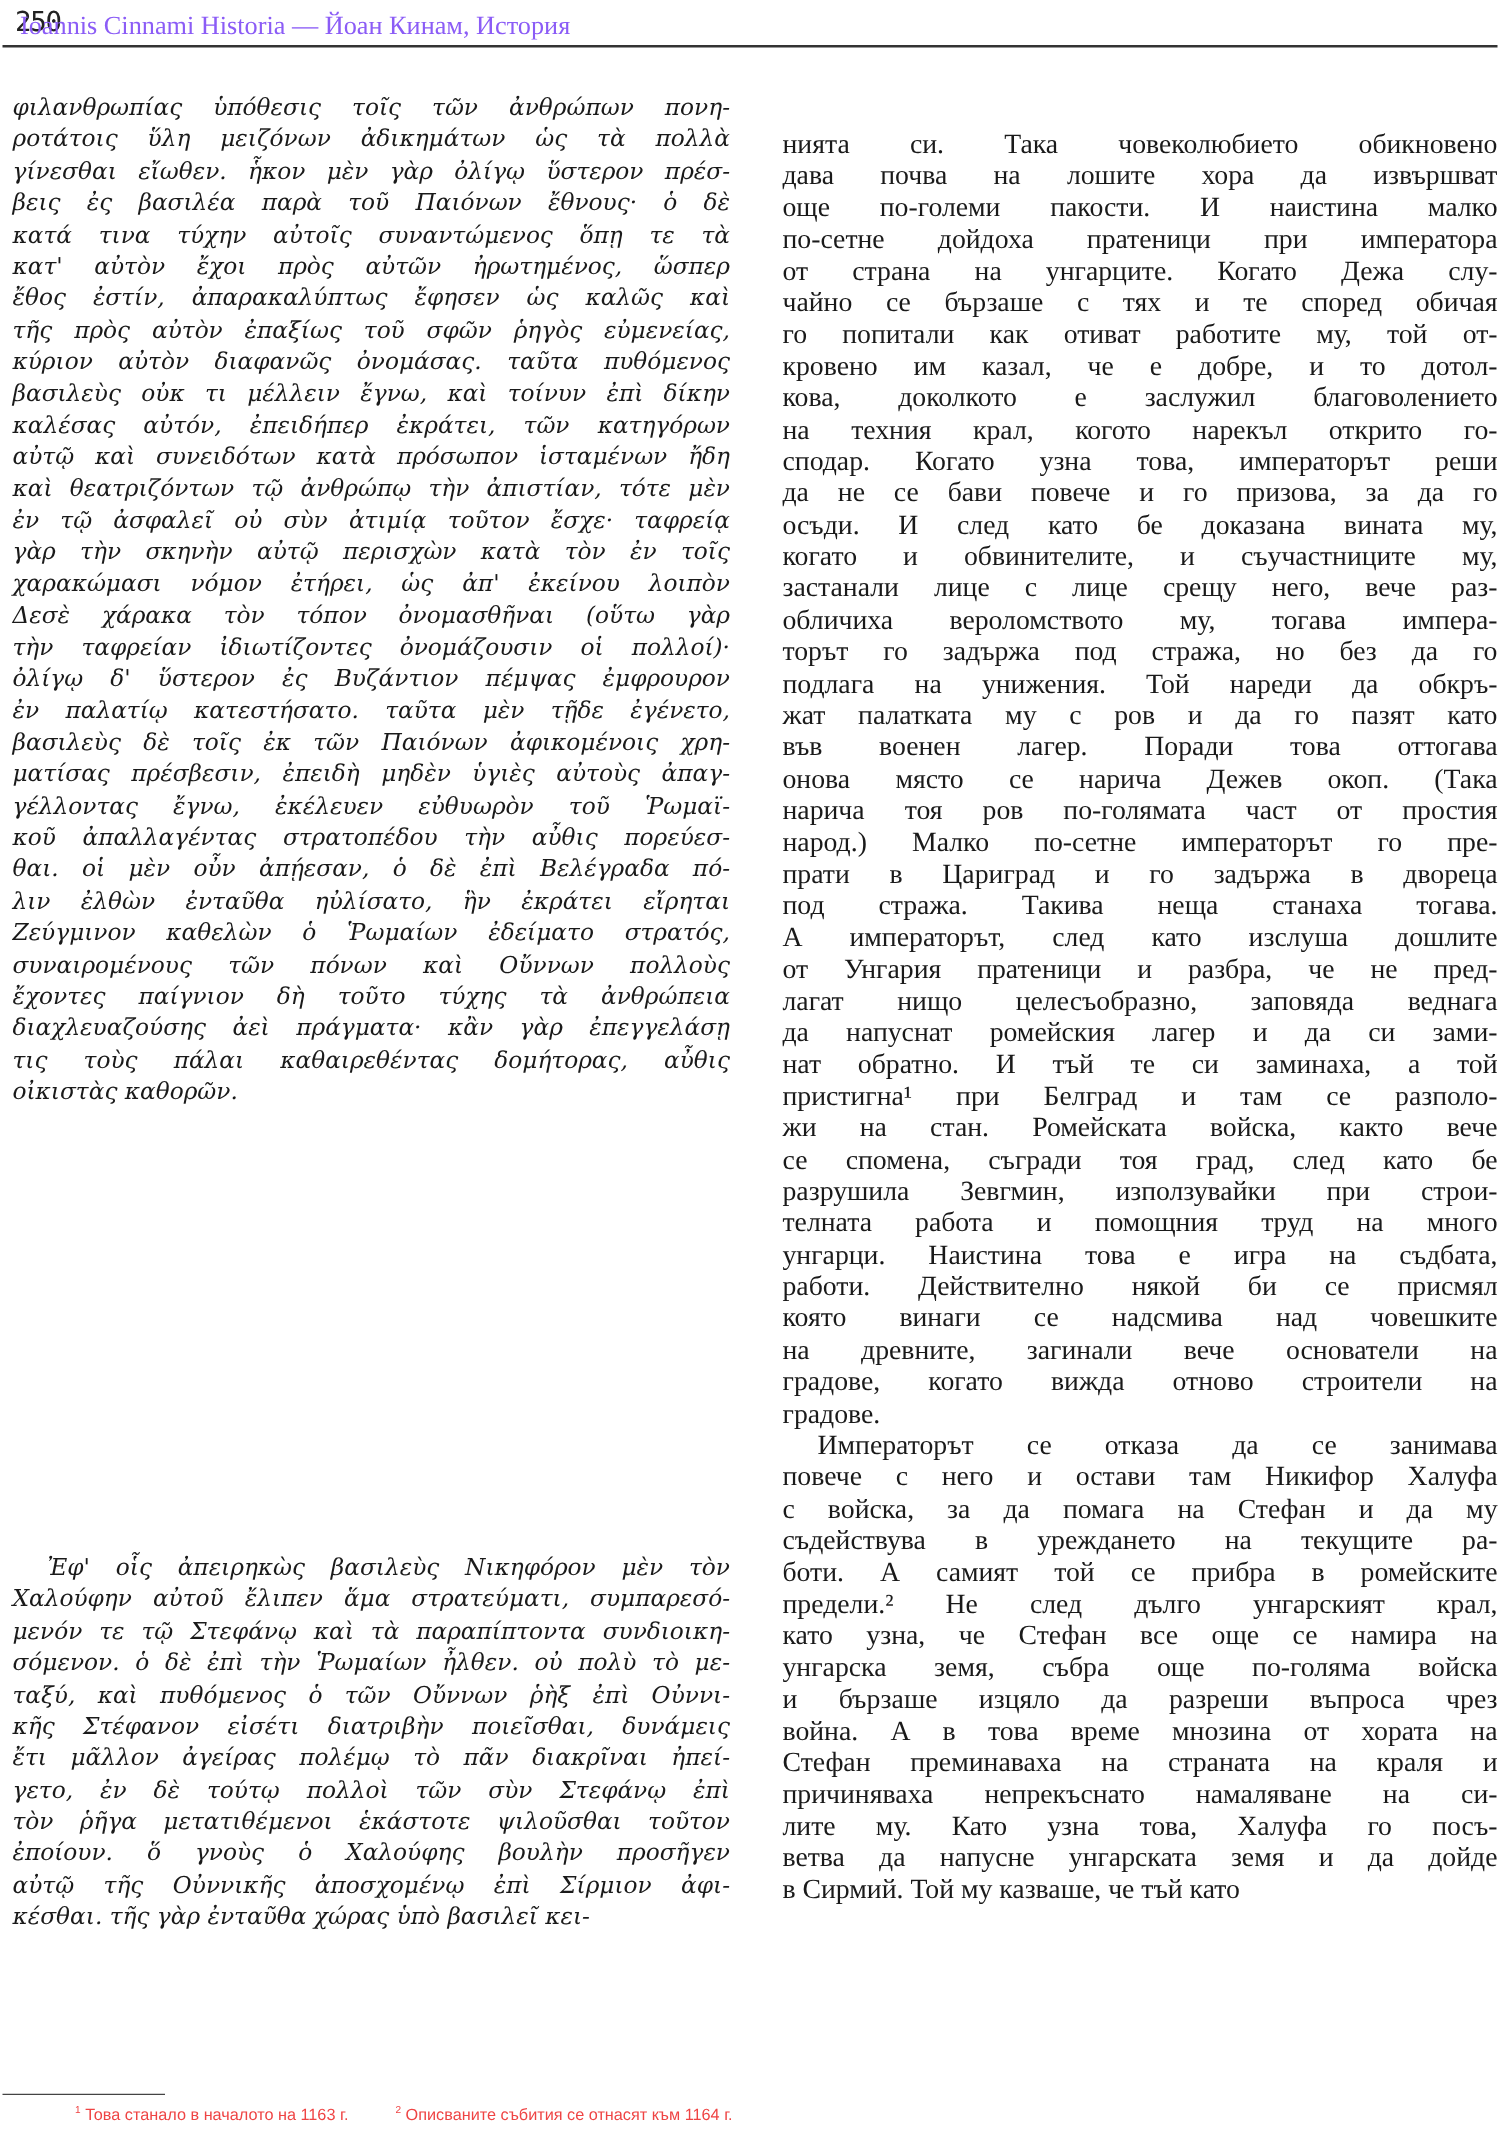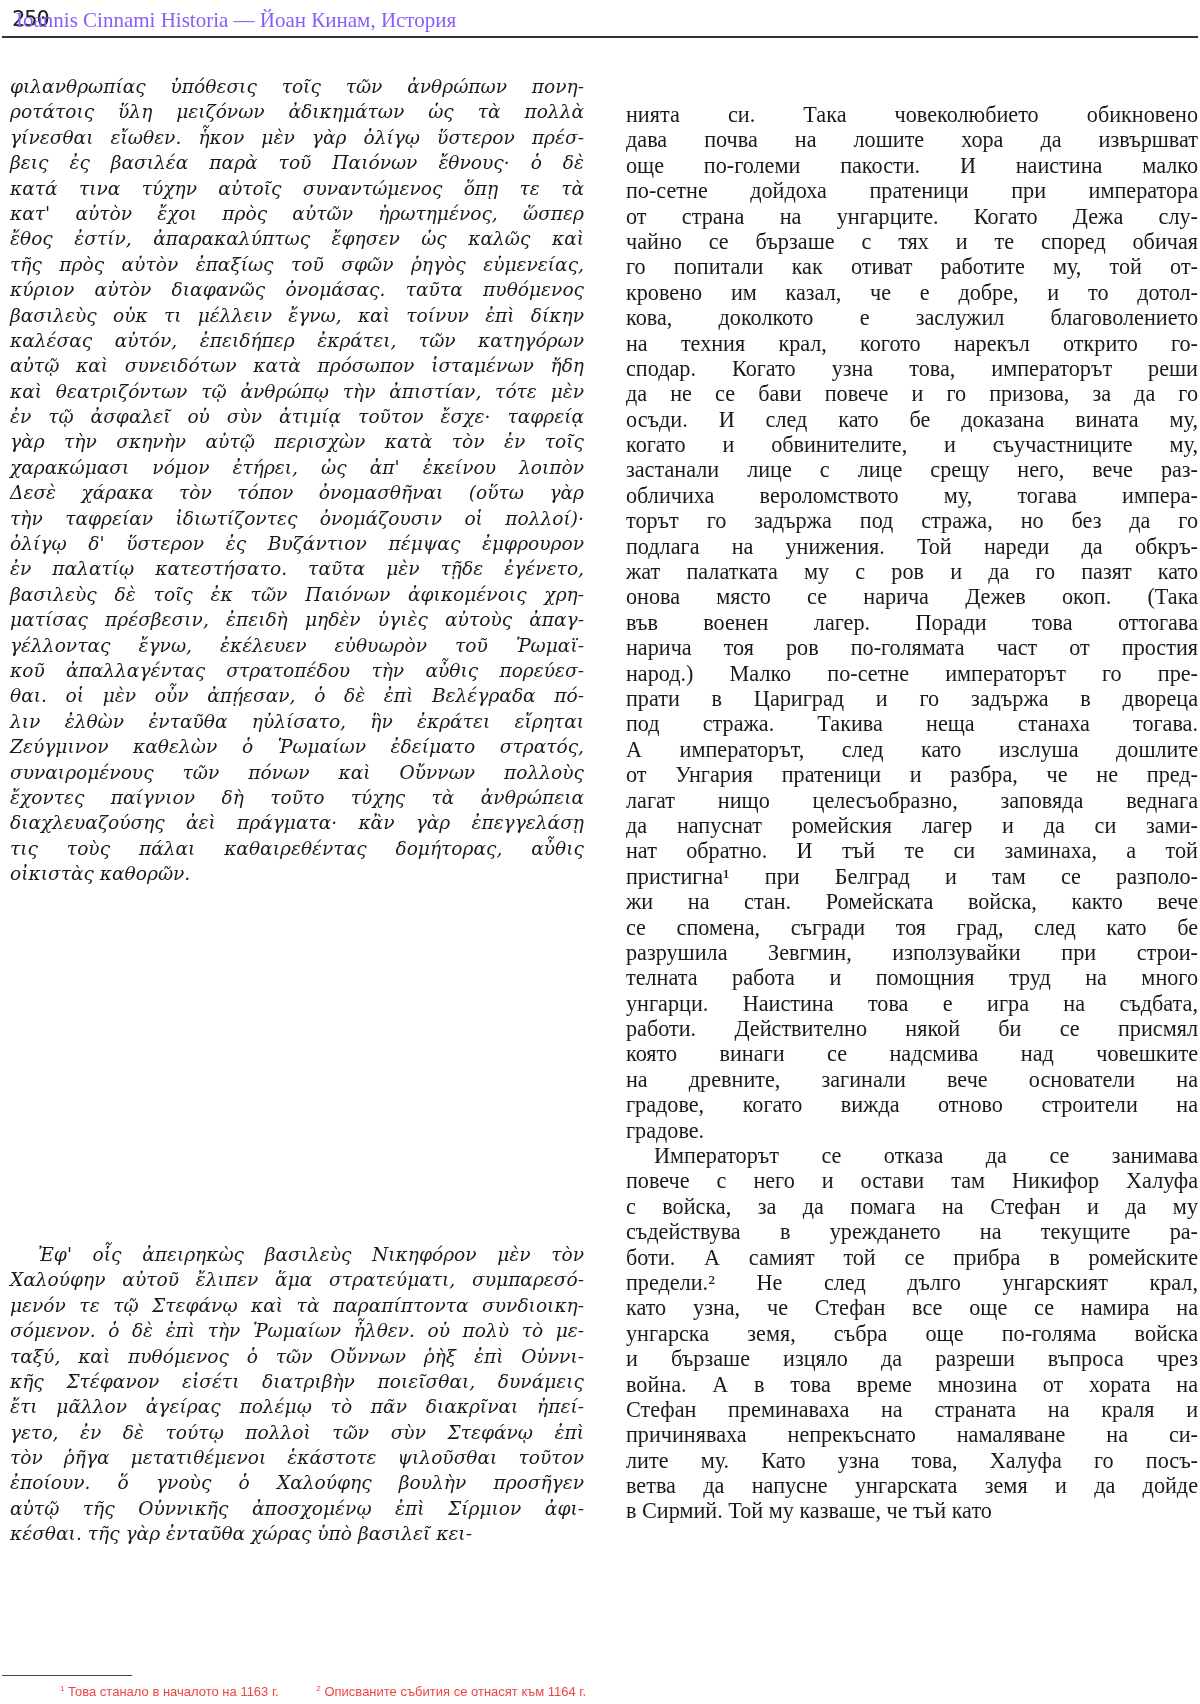--- a/index.html
+++ b/index.html
@@ -110,22 +110,22 @@
       <div class="line just">на техния крал, когото нарекъл открито го-</div>
       <div class="line just">сподар. Когато узна това, императорът реши</div>
       <div class="line just">да не се бави повече и го призова, за да го</div>
       <div class="line just">осъди. И след като бе доказана вината му,</div>
       <div class="line just">когато и обвинителите, и съучастниците му,</div>
       <div class="line just">застанали лице с лице срещу него, вече раз-</div>
       <div class="line just">обличиха вероломството му, тогава импера-</div>
       <div class="line just">торът го задържа под стража, но без да го</div>
       <div class="line just">подлага на унижения. Той нареди да обкръ-</div>
       <div class="line just">жат палатката му с ров и да го пазят като</div>
+      <div class="line just">във военен лагер. Поради това оттогава</div>
       <div class="line just">онова място се нарича Дежев окоп. (Така</div>
-      <div class="line just">във военен лагер. Поради това оттогава</div>
       <div class="line just">нарича тоя ров по-голямата част от простия</div>
       <div class="line just">народ.) Малко по-сетне императорът го пре-</div>
       <div class="line just">прати в Цариград и го задържа в двореца</div>
       <div class="line just">под стража. Такива неща станаха тогава.</div>
       <div class="line just">А императорът, след като изслуша дошлите</div>
       <div class="line just">от Унгария пратеници и разбра, че не пред-</div>
       <div class="line just">лагат нищо целесъобразно, заповяда веднага</div>
       <div class="line just">да напуснат ромейския лагер и да си зами-</div>
       <div class="line just">нат обратно. И тъй те си заминаха, а той</div>
       <div class="line just">пристигна¹ при Белград и там се разполо-</div>

